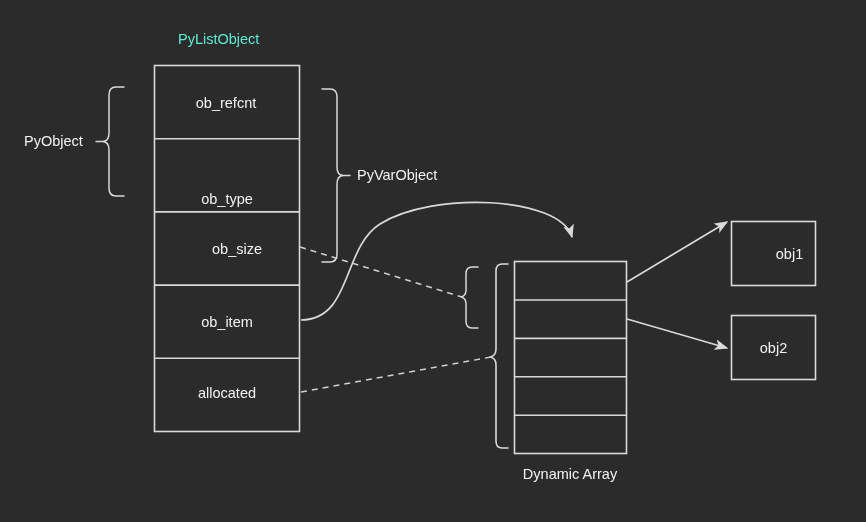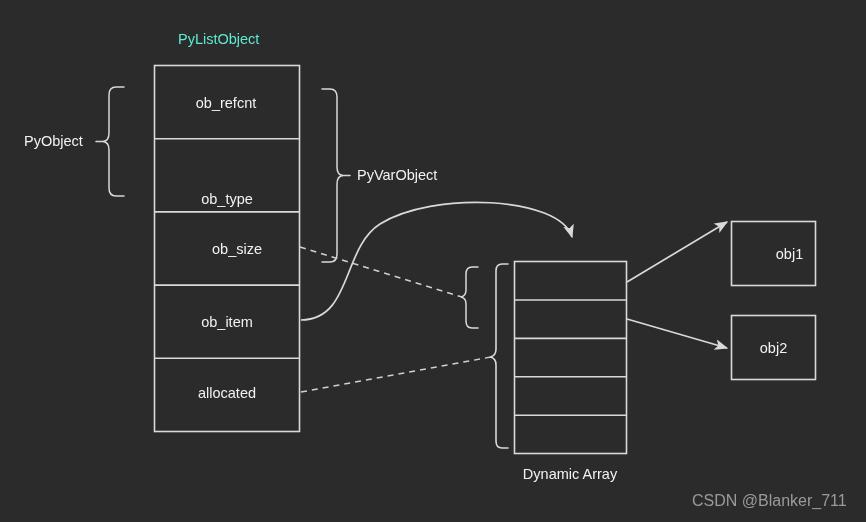--- a/index.html
+++ b/index.html
@@ -129,15 +129,14 @@
 
   <div class="lbl" style="left:24px; top:134px;">PyObject</div>
 
   <div class="lbl" style="left:357px; top:168px;">PyVarObject</div>
 
   <div class="cell-label" style="left:500px; top:466px; width:140px;">Dynamic Array</div>
 
   <div class="cell-label" style="left:731px; top:246px; width:85px;padding-left:16px;">obj1</div>
   <div class="cell-label" style="left:731px; top:340px; width:85px;">obj2</div>
 
-  <div class="watermark" style="left:692px; top:492px;">CSDN @Blanker_711</div>
 
 </div>
 
 </body></html>

